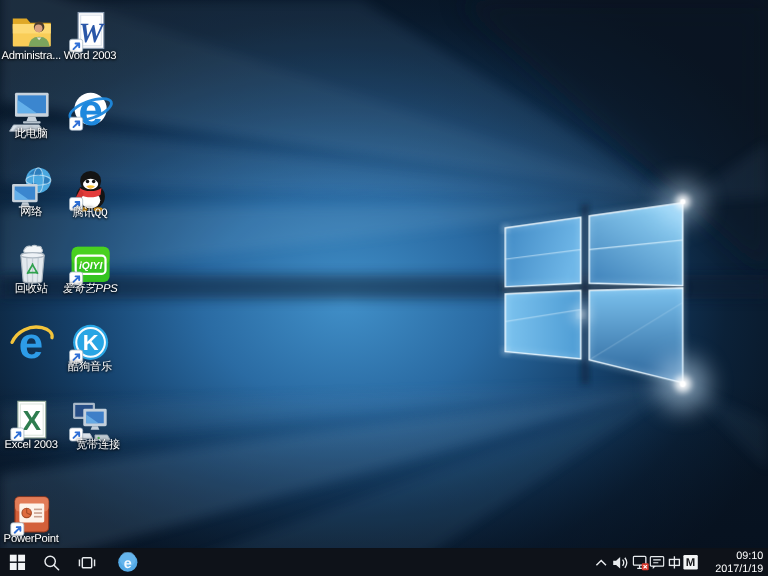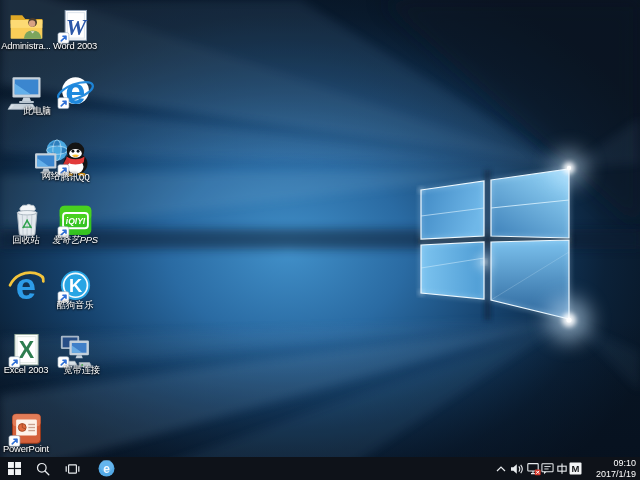--- a/index.html
+++ b/index.html
@@ -136,21 +136,21 @@
             <rect x="9.2" y="3.8" width="14.1" height="20.9" fill="none" stroke="#dde4ec" stroke-width="0.8"></rect>
             <text x="16.4" y="22" font-size="19" font-weight="bold" font-style="italic" fill="#2b57a8" text-anchor="middle" font-family="Liberation Serif,serif">W</text>
             <g>
               <rect x="1.6" y="20.2" width="9" height="9" rx="1.6" fill="#fff" stroke="#9fb0c0" stroke-width="0.5"></rect>
               <path d="M4.3 27 L8.2 23.2 M8.2 23.2 h-2.5 M8.2 23.2 v2.5" stroke="#2f6fd6" stroke-width="1.3" fill="none" stroke-linecap="round" stroke-linejoin="round"></path>
             </g>
           </svg>
         </div>
         <div class="lbl">Word 2003</div>
       </div>
-      <div class="dicon" style="left: 1px; top: 73px; text-align: right;">
+      <div class="dicon" style="left: 1px; top: 73px;">
         <div class="ico">
           <svg width="39" height="36.6" viewBox="0 0 32 30">
             <rect x="4.5" y="3.5" width="23" height="16.5" rx="1" fill="#c7d2dc"></rect>
             <rect x="6.3" y="5.3" width="19.4" height="12.2" fill="#3b86cf"></rect>
             <path d="M6.3 17.5 L6.3 8.5 L19.5 17.5 z" fill="#6cb7ee" opacity="0.85"></path>
             <path d="M13.5 20 h5 l1.2 3 h-7.4z" fill="#c7d2dc"></path>
             <rect x="10" y="23" width="12" height="1.6" rx="0.5" fill="#b9c5d0"></rect>
             <path d="M3.5 25.5 L21 25.5 L24 29.8 L0.8 29.8 Z" fill="#dbe3ea" stroke="#a9b6c2" stroke-width="0.6"></path>
             <path d="M5.5 26.8 h14.5 M4.5 27.8 h16 M3.6 28.9 h18" stroke="#b3bfca" stroke-width="0.5"></path>
           </svg>
@@ -163,21 +163,21 @@
             <circle cx="16" cy="14.5" r="11" fill="#fff"></circle>
             <text x="16" y="25.5" font-size="30" font-weight="bold" fill="#1e88dd" text-anchor="middle" font-family="Liberation Sans,sans-serif">e</text>
             <ellipse cx="16" cy="15" rx="15" ry="5.8" stroke="#1e88dd" stroke-width="1.9" fill="none" opacity="0.95" transform="rotate(-20 16 15)"></ellipse>
             <g>
               <rect x="1.6" y="20.2" width="9" height="9" rx="1.6" fill="#fff" stroke="#9fb0c0" stroke-width="0.5"></rect>
               <path d="M4.3 27 L8.2 23.2 M8.2 23.2 h-2.5 M8.2 23.2 v2.5" stroke="#2f6fd6" stroke-width="1.3" fill="none" stroke-linecap="round" stroke-linejoin="round"></path>
             </g>
           </svg>
         </div>
       </div>
-      <div class="dicon" style="left: 1px; top: 138px; padding-left: 25px;">
+      <div class="dicon" style="left: 1px; top: 138px;">
         <div class="ico">
           <svg width="39" height="36.6" viewBox="0 0 32 30">
             <circle cx="20.5" cy="10" r="8.6" fill="#4aa8e0"></circle>
             <path d="M14 6 q3.2-4.3 7.5-3.8 l1.6 2.2 -2.2 2.7 -3.7-1.1 z M25 7.5 l3.2 1.6 -1.1 3.8 -3.2-1.1 z M16.5 11.5 l3.2 1 -1 3.2 -3.7-1.6 z" fill="#2e7fbd"></path>
             <ellipse cx="20.5" cy="10" rx="8.6" ry="3.4" stroke="rgba(255,255,255,0.5)" stroke-width="0.7" fill="none"></ellipse>
             <ellipse cx="20.5" cy="10" rx="3.4" ry="8.6" stroke="rgba(255,255,255,0.5)" stroke-width="0.7" fill="none"></ellipse>
             <rect x="2.5" y="12.5" width="17.5" height="12.5" rx="1" fill="#c7d2dc"></rect>
             <rect x="4.3" y="14.3" width="14" height="9" fill="#3b86cf"></rect>
             <path d="M4.3 23.3 L4.3 16.5 L14 23.3 z" fill="#6cb7ee" opacity="0.85"></path>
             <path d="M9.5 25 h4 l1 2.6 h-6z" fill="#c7d2dc"></path>

